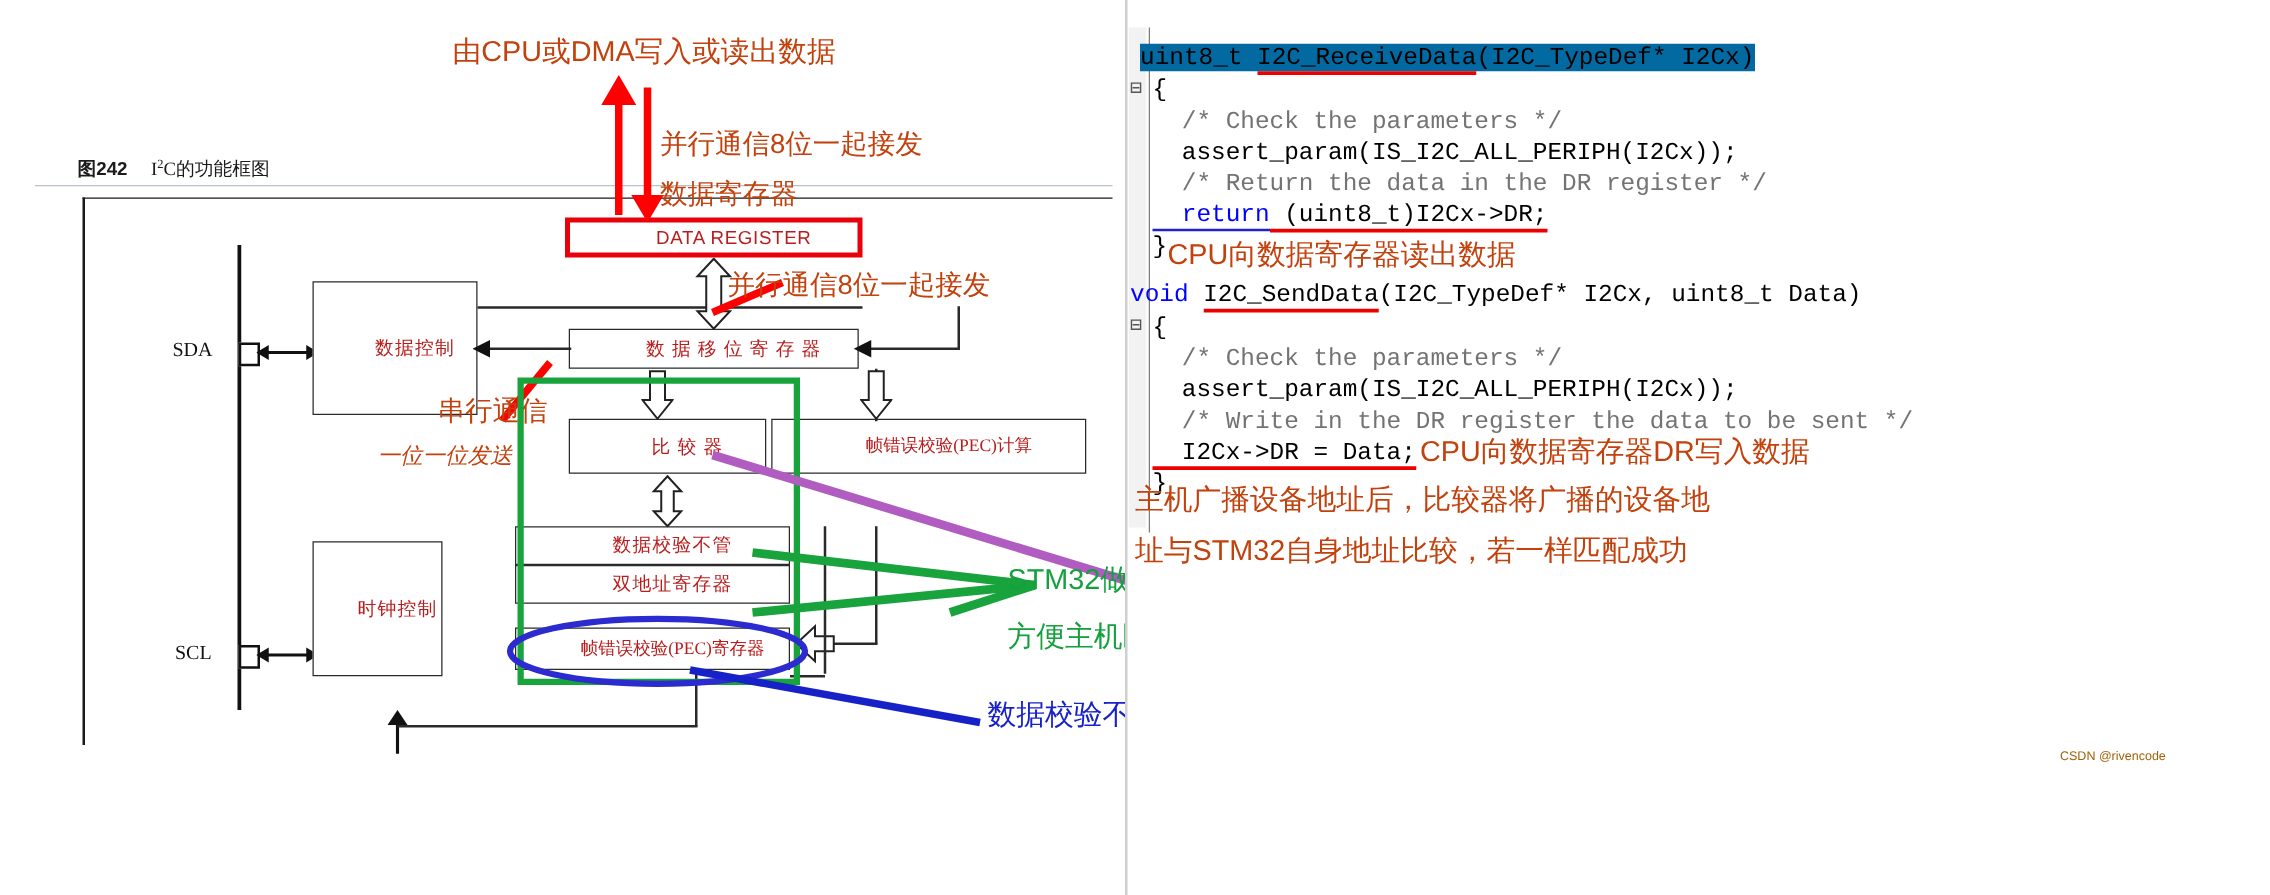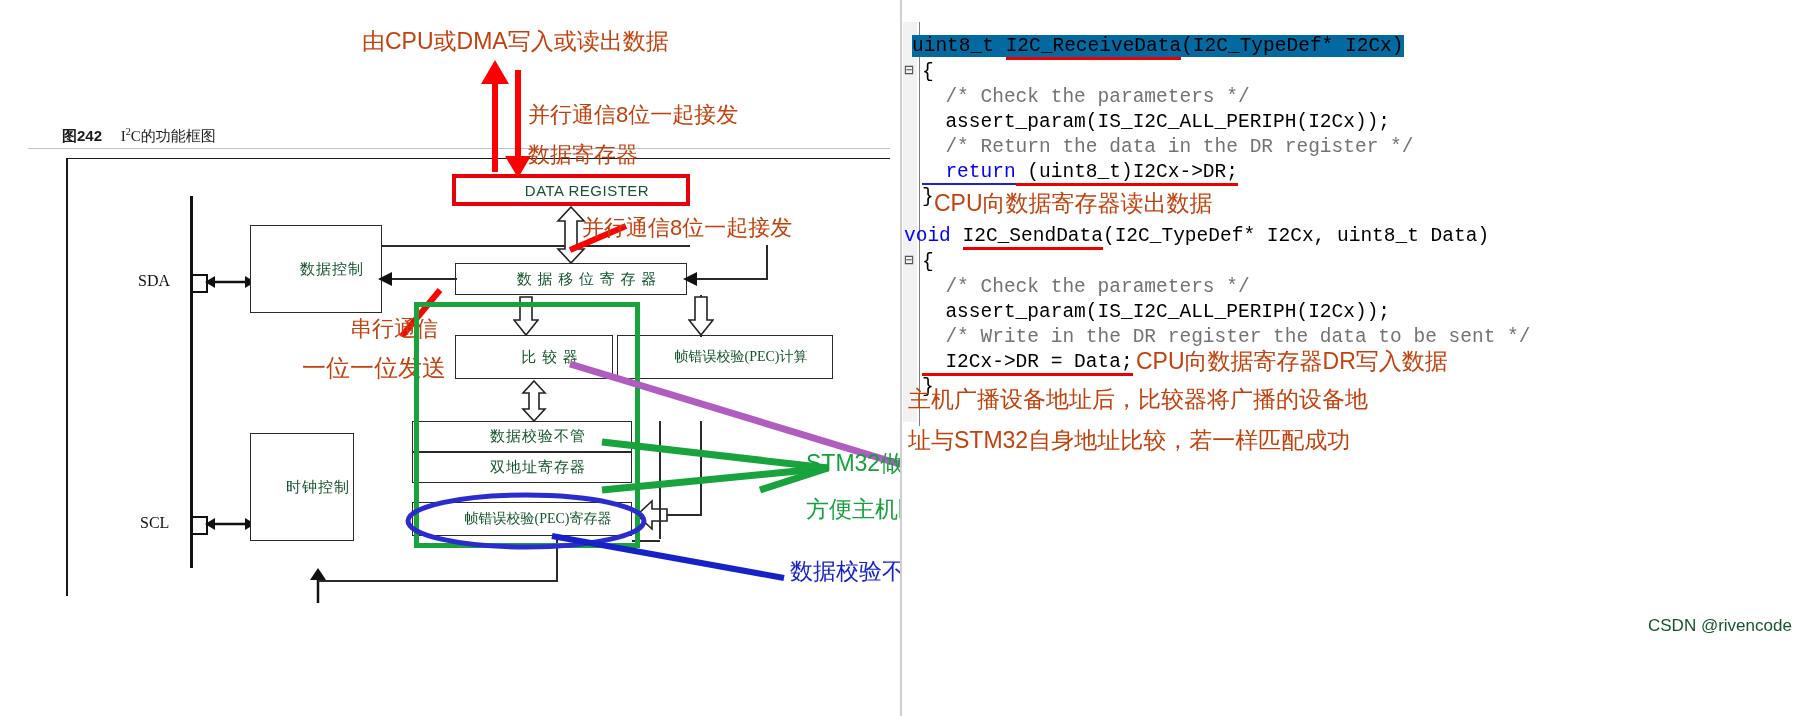--- a/index.html
+++ b/index.html
@@ -28,29 +28,29 @@
       box-sizing:border-box;background:transparent;}
 
   
   .bus{background:#111;width:3px;}
   #bus-sda{left:190px;top:196px;height:372px;}
 
   
   .dbox{border:1.5px solid #2a2a2a;background:#fff;box-sizing:border-box;
         display:flex;align-items:center;justify-content:center;
         font-family:"Liberation Serif","DejaVu Serif",serif;
-        color:#14532d;font-size:15px;letter-spacing:1px;text-align:center;padding-left:32px;}
+        color:#b91c1c;font-size:15px;letter-spacing:1px;text-align:center;padding-left:32px;}
 
   #box-data-register{left:452px;top:174px;width:238px;height:32px;
       border:4px solid #e8000b;background:#fff;font-family:"Liberation Sans",sans-serif;
       letter-spacing:0.5px;font-size:15px;}
-  #box-data-ctrl{left:250px;top:225px;width:132px;height:88px;}
+  #box-data-ctrl{left:250px;top:225px;width:132px;height:107px;}
   #box-shift{left:455px;top:263px;width:232px;height:32px;}
   #box-compare{left:455px;top:335px;width:158px;height:44px;}
-  #box-pec-calc{left:617px;top:335px;width:216px;height:44px;font-size:14px;letter-spacing:0;}
+  #box-pec-calc{left:617px;top:335px;width:252px;height:44px;font-size:14px;letter-spacing:0;}
   #box-own-addr{left:412px;top:421px;width:220px;height:31px;}
   #box-dual-addr{left:412px;top:452px;width:220px;height:31px;}
   #box-pec-reg{left:412px;top:502px;width:220px;height:34px;font-size:14px;letter-spacing:0;}
   #box-clock-ctrl{left:250px;top:433px;width:104px;height:108px;}
 
   
   .pin{width:13px;height:15px;border:2px solid #111;background:#fff;}
   #pin-sda{left:191px;top:274px;}
   #pin-scl{left:191px;top:516px;}
 
@@ -78,21 +78,21 @@
   pre.code{margin:0;font-family:"Liberation Mono","DejaVu Sans Mono",monospace;
            font-size:19.5px;line-height:25px;color:#000;white-space:pre;}
   .kw{color:#0000ff;}
   .cmt{color:#737373;}
   .hl-green{background:#0369a1;}
   .u-red{border-bottom:3px solid #ee0000;}
   .u-blue{border-bottom:2px solid #2222cc;}
 
   .fold{position:absolute;font-family:"Liberation Mono",monospace;font-size:16px;color:#555;}
 
-  #watermark{left:1648px;top:600px;color:#14532d;font-size:17px;margin-top:16px;}
+  #watermark{left:1648px;top:600px;color:#a16207;font-size:10px;}
 </style>
 </head>
 <body>
 
 <div class="abs" id="doc-page"></div>
 <div class="abs" id="gutter"></div>
 <div class="abs" id="page-rule"></div>
 
 <div class="abs" id="fig-caption">
   <b>图242</b>
@@ -184,21 +184,21 @@
 
 <svg class="abs" style="left:568px;top:218px;" width="64" height="36">
   <line x1="2" y1="32" x2="58" y2="8" stroke="#ff0000" stroke-width="6"></line>
 </svg>
 <div class="abs red-txt" style="left:582px;top:213px;font-size:22px;">并行通信8位一起接发</div>
 
 <svg class="abs" style="left:396px;top:288px;" width="48" height="52">
   <line x1="44" y1="2" x2="6" y2="48" stroke="#ff0000" stroke-width="6"></line>
 </svg>
 <div class="abs red-txt" style="left:350px;top:314px;font-size:22px;">串行通信</div>
-<div class="abs red-txt" style="left:302px;top:352px;font-size:24px;">一位一位发送</div>
+<div class="abs red-txt" style="left:302px;top:352px;font-size:18px;font-style:italic;">一位一位发送</div>
 
 <div class="abs" style="left:414px;top:302px;width:226px;height:246px;border:5px solid #18a33c;box-sizing:border-box;"></div>
 
 <svg class="abs" style="left:600px;top:428px;" width="232" height="124">
   <line x1="2" y1="14" x2="228" y2="40" stroke="#18a33c" stroke-width="7"></line>
   <line x1="2" y1="62" x2="228" y2="40" stroke="#18a33c" stroke-width="7"></line>
   <line x1="228" y1="40" x2="160" y2="62" stroke="#18a33c" stroke-width="7"></line>
 </svg>
 
 <svg class="abs" style="left:404px;top:492px;" width="246" height="58">

